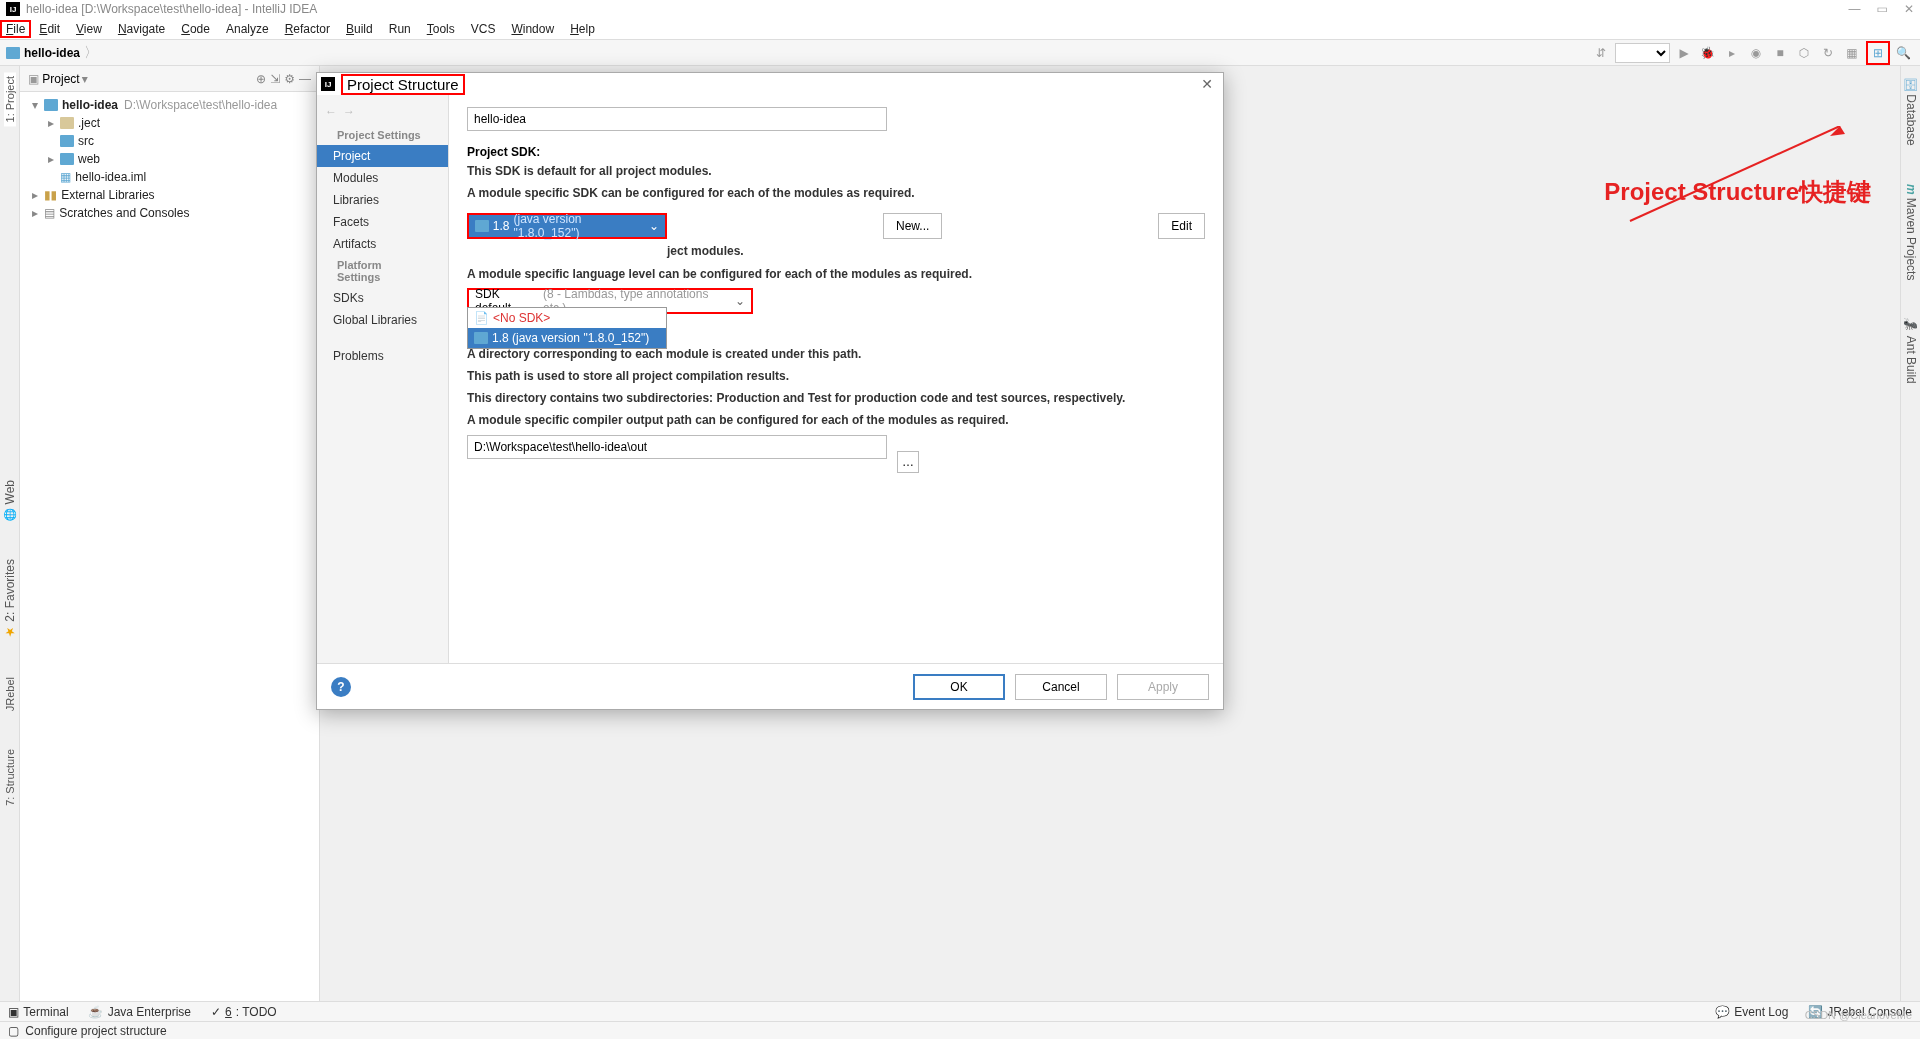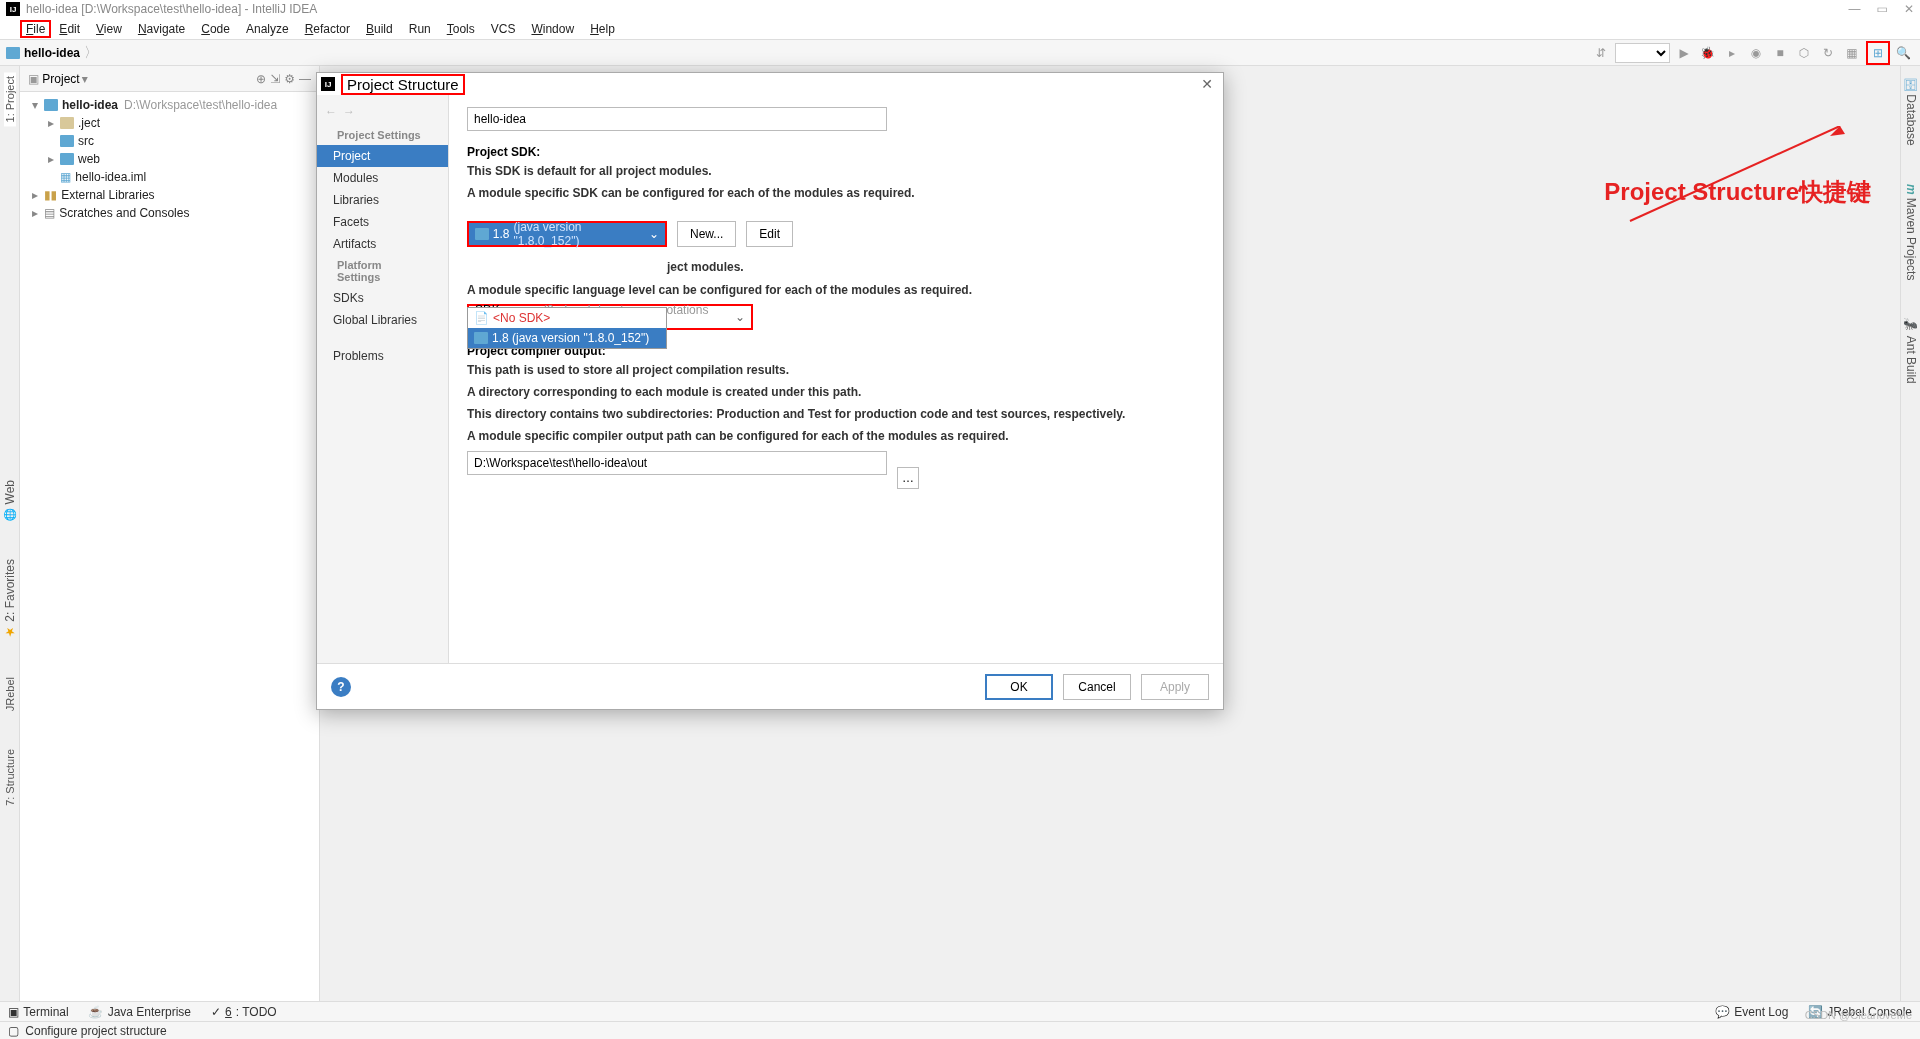--- a/index.html
+++ b/index.html
@@ -1,20 +1,20 @@
 <!DOCTYPE html>
 <html><head>
 <meta charset="utf-8">
 <style>
 * { margin:0; padding:0; box-sizing:border-box; font-family:"Segoe UI",Arial,sans-serif; font-size:12px; }
 body { width:1920px; height:1039px; background:#fff; overflow:hidden; position:relative; }
 .titlebar { height:18px; background:#fff; display:flex; align-items:center; padding:0 6px; color:#888; font-size:11px; }
 .titlebar .ij-icon { width:14px; height:14px; background:#000; color:#fff; display:inline-flex; align-items:center; justify-content:center; font-size:8px; font-weight:bold; margin-right:6px; }
 .win-controls { position:absolute; right:6px; top:2px; display:flex; gap:16px; color:#999; font-size:12px; }
-.menubar { height:22px; display:flex; align-items:center; padding:0 20px; border-bottom:1px solid #ddd; }
+.menubar { height:22px; display:flex; align-items:center; padding:0 0; border-bottom:1px solid #ddd; }
 .menubar span { padding:2px 8px; color:#222; cursor:default; }
 .menubar span u { text-decoration:underline; }
 .file-hl { border:2px solid red; padding:0 4px!important; }
 .navbar { height:26px; display:flex; align-items:center; padding:0 6px; background:#f6f6f6; border-bottom:1px solid #ddd; }
 .folder-icon { width:14px; height:12px; background:#d8c89a; display:inline-block; border-radius:1px; margin-right:4px; position:relative; }
 .folder-icon.blue { background:#5fa8d3; }
 .crumb { display:inline-flex; align-items:center; font-weight:bold; }
 .crumb-sep { color:#aaa; margin:0 4px; font-size:14px; }
 .toolbar-right { margin-left:auto; display:flex; align-items:center; gap:4px; }
 .toolbar-right .btn { width:20px; height:20px; display:flex; align-items:center; justify-content:center; color:#999; }
@@ -49,39 +49,39 @@
 .dlg-sidebar { width:132px; background:#f4f4f4; border-right:1px solid #ddd; padding-top:8px; }
 .dlg-sidebar .nav-arrows { display:flex; gap:6px; padding:0 8px 8px; color:#bbb; }
 .dlg-sidebar .section { color:#888; font-size:11px; padding:4px 20px; font-weight:bold; }
 .dlg-sidebar .item { padding:4px 16px; color:#333; }
 .dlg-sidebar .item.sel { background:#3a7dc3; color:#fff; }
 .dlg-content { flex:1; padding:12px 18px; overflow-y:auto; position:relative; }
 .dlg-content label { font-weight:bold; display:block; margin-bottom:4px; }
 .dlg-content input[type=text] { width:420px; height:24px; border:1px solid #bbb; padding:0 6px; margin-bottom:14px; }
 .dlg-content .wide { width:560px; }
 .desc { color:#333; line-height:1.35; margin-bottom:6px;font-weight:bold; }
-.sdk-row { display:flex; align-items:center; gap:10px; margin:20px 0; }
+.sdk-row { display:flex; align-items:center; gap:10px; margin:12px 0;justify-content:space-between; }
 .sdk-combo { width:200px; height:26px; border:2px solid red; background:#3a7dc3; color:#fff; display:flex; align-items:center; padding:0 6px; position:relative; }
 .sdk-combo .ver { color:#cfe4ff; margin-left:4px; }
 .sdk-combo .chev { margin-left:auto; color:#fff; }
 .sdk-dropdown { position:absolute; top:212px; left:18px; width:200px; background:#fff; border:1px solid #999; z-index:5; }
 .sdk-dropdown .opt { padding:3px 6px; display:flex; align-items:center; }
 .sdk-dropdown .opt.red { color:#d33; }
 .sdk-dropdown .opt.sel { background:#3a7dc3; color:#fff; }
 .btn-plain { height:26px; padding:0 12px; border:1px solid #bbb; background:#fff; }
 .lang-combo { width:286px; height:26px; border:2px solid red; display:flex; align-items:center; padding:0 6px; margin:4px 0 14px; }
 .lang-combo .hint { color:#999; margin-left:4px; }
 .lang-combo .chev { margin-left:auto; color:#666; }
 .out-row { display:flex; align-items:flex-end; gap:10px; }
 .out-row input { width:560px; }
 .ellipsis-btn { width:22px; height:22px; border:1px solid #bbb; background:#fff; }
 .dlg-footer { height:46px; border-top:1px solid #ddd; display:flex; align-items:center; padding:0 14px; }
 .help-icon { width:20px; height:20px; border-radius:50%; background:#3a7dc3; color:#fff; display:flex; align-items:center; justify-content:center; font-weight:bold; }
 .dlg-footer .spacer { flex:1; }
-.dlg-footer button { height:26px; width:68px; margin-left:10px; border:1px solid #bbb; background:#fff; }
+.dlg-footer button { height:26px; width:92px; margin-left:10px; border:1px solid #bbb; background:#fff; }
 .dlg-footer button.primary { border:2px solid #3a7dc3; }
 .dlg-footer button.disabled { color:#aaa; }
 .bottom-bar { position:absolute; bottom:18px; left:0; right:0; height:20px; background:#f6f6f6; border-top:1px solid #ddd; display:flex; align-items:center; padding:0 8px; gap:20px; color:#333; }
 .bottom-bar .item { display:flex; align-items:center; gap:4px; }
 .bottom-bar .item u { text-decoration:underline; }
 .bottom-bar .right { margin-left:auto; display:flex; gap:20px; }
 .status-bar { position:absolute; bottom:0; left:0; right:0; height:18px; background:#f6f6f6; border-top:1px solid #ddd; display:flex; align-items:center; padding:0 8px; color:#333; font-size:11px; }
 .watermark { position:absolute; right:8px; bottom:18px; color:#bbb; font-size:11px; }
 .idea-mark { color:#999; margin-right:3px; }
 .star { color:#f0a500; }
@@ -270,22 +270,22 @@
       <div style="height:28px"></div>
       <div class="desc" style="margin-left:200px;margin-top:-36px">ject modules.</div>
       <div class="desc">A module specific language level can be configured for each of the modules as required.</div>
       <div class="lang-combo">
         <span>SDK default</span>
         <span class="hint">(8 - Lambdas, type annotations etc.)</span>
         <span class="chev">⌄</span>
       </div>
 
       <label>Project compiler output:</label>
+      <div class="desc">A directory corresponding to each module is created under this path.</div>
       <div class="desc">This path is used to store all project compilation results.</div>
-      <div class="desc">A directory corresponding to each module is created under this path.</div>
       <div class="desc">This directory contains two subdirectories: Production and Test for production code and test sources, respectively.</div>
       <div class="desc">A module specific compiler output path can be configured for each of the modules as required.</div>
       <div class="out-row">
         <input type="text" class="wide" value="D:\Workspace\test\hello-idea\out" style="">
         <button class="ellipsis-btn">…</button>
       </div>
     </div>
   </div>
   <div class="dlg-footer">
     <div class="help-icon">?</div>

